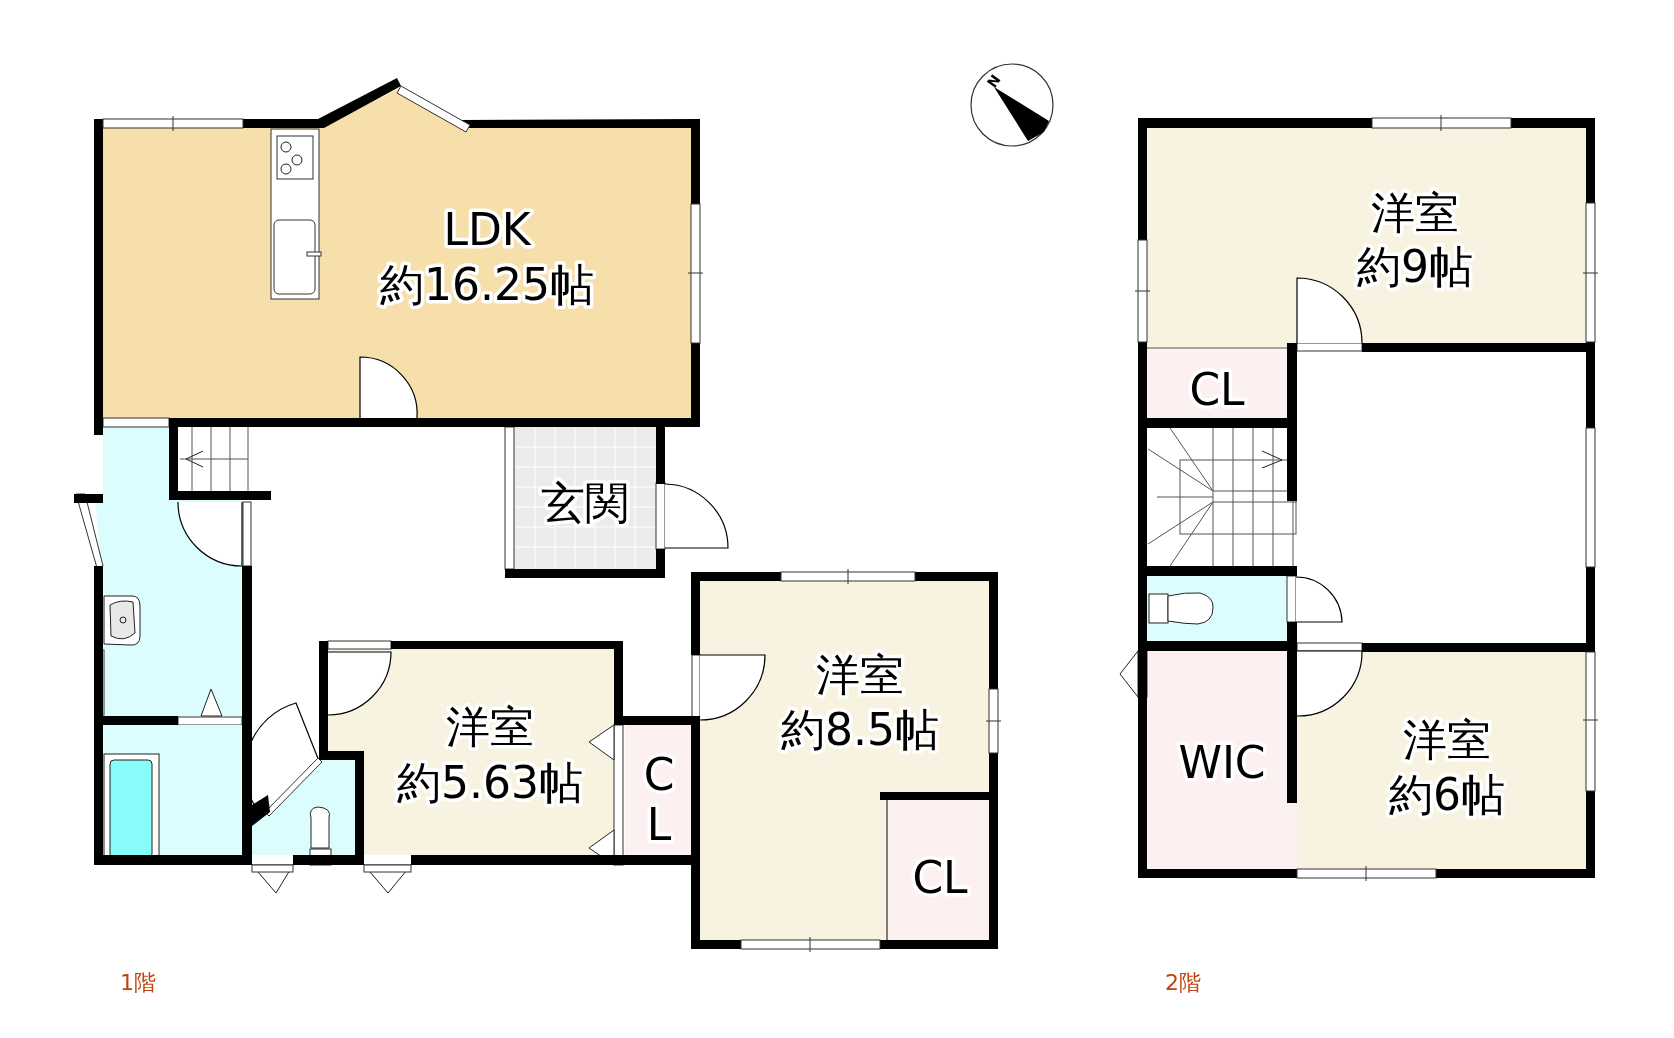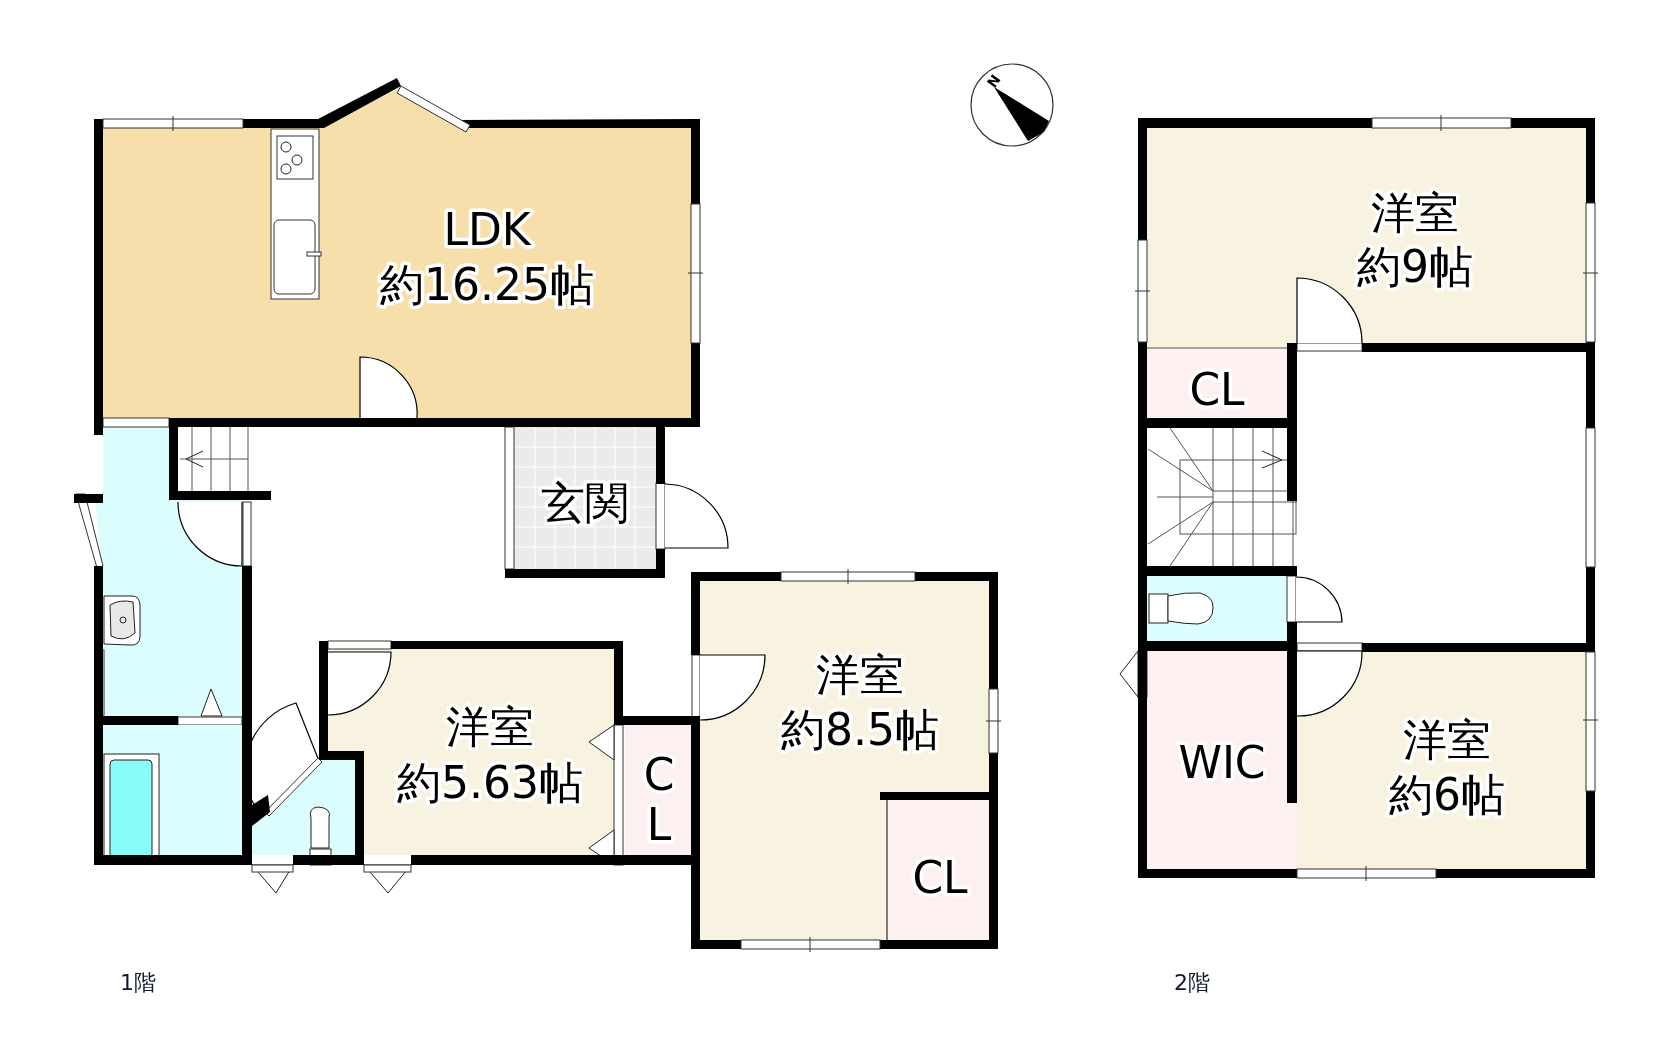--- a/index.html
+++ b/index.html
@@ -1,21 +1,21 @@
 <!DOCTYPE html>
 <html><head>
 <meta charset="utf-8">
 <style>
   html, body { margin: 0; padding: 0; background: #ffffff; }
   body { width: 1674px; height: 1038px; position: relative; overflow: hidden;
          font-family: "DejaVu Sans", "Liberation Sans", sans-serif; }
   #plan { position: absolute; left: 0; top: 0; }
   .lbl { font-family: "DejaVu Sans", "Liberation Sans", sans-serif; fill: #000;
          paint-order: stroke; stroke: #ffffff; stroke-width: 7px; stroke-linejoin: round; }
-  .floor-lbl { position: absolute; font-size: 22px; color: #0f172a;
+  .floor-lbl { position: absolute; font-size: 22px; color: #c2410c;
                font-family: "DejaVu Sans", "Liberation Sans", sans-serif; }
 </style>
 </head>
 <body>
 
 <svg id="plan" width="1674" height="1038" viewBox="0 0 1674 1038" xmlns="http://www.w3.org/2000/svg">
 
   <g>
 
     <polygon points="103,128 322,128 397,89 465,128 691,128 691,418 103,418" fill="#F6DFAA"></polygon>
@@ -276,13 +276,13 @@
     <text class="lbl" x="1415" y="228" font-size="44" text-anchor="middle">洋室</text>
     <text class="lbl" x="1415" y="282" font-size="44" text-anchor="middle">約9帖</text>
     <text class="lbl" x="1217" y="405" font-size="44" text-anchor="middle">CL</text>
     <text class="lbl" x="1222" y="778" font-size="44" text-anchor="middle">WIC</text>
     <text class="lbl" x="1447" y="755" font-size="44" text-anchor="middle">洋室</text>
     <text class="lbl" x="1447" y="810" font-size="44" text-anchor="middle">約6帖</text>
   </g>
 </svg>
 
 <div class="floor-lbl" style="left:120px; top:968px;">1階</div>
-<div class="floor-lbl" style="left:1165px; top:968px;margin-left:9px;">2階</div>
+<div class="floor-lbl" style="left:1165px; top:968px;">2階</div>
 
 </body></html>

